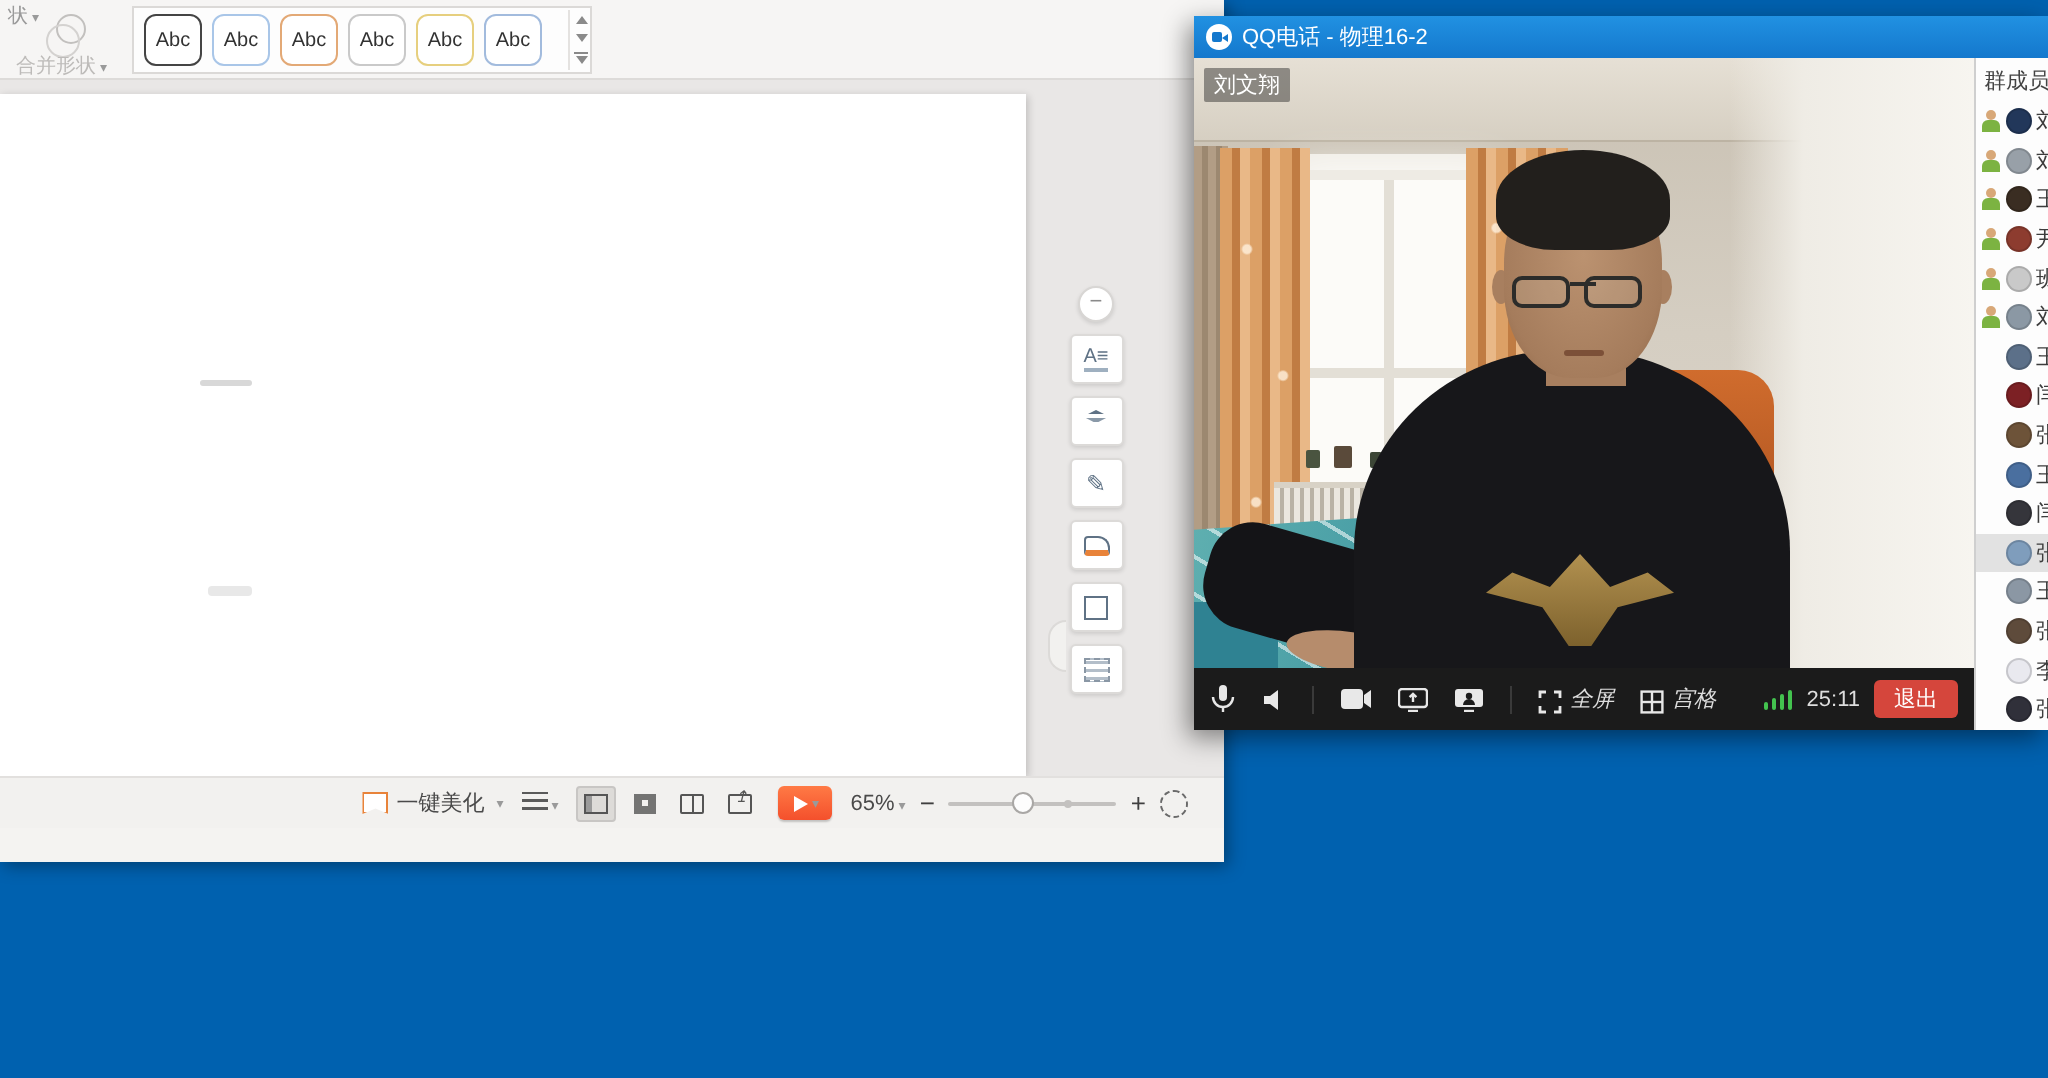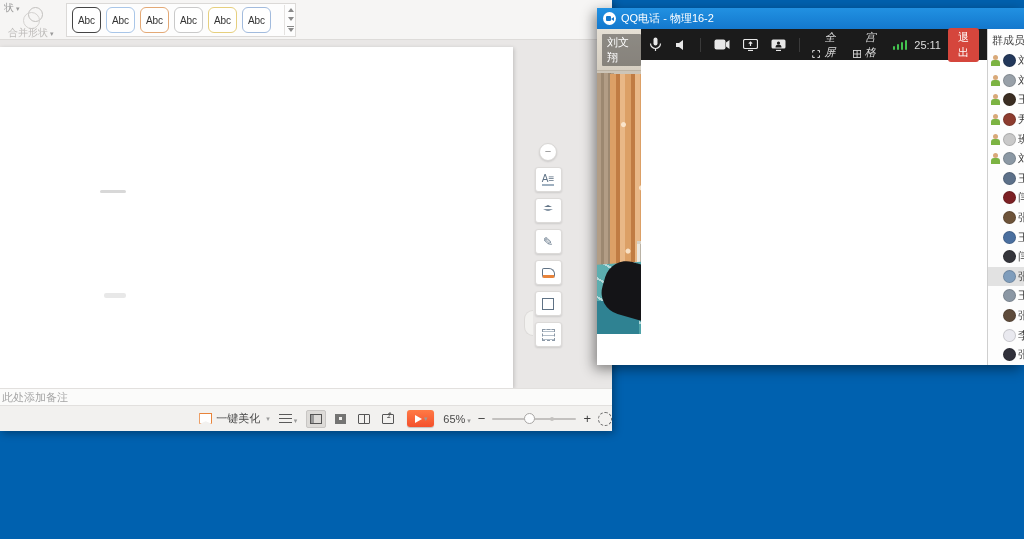--- a/index.html
+++ b/index.html
@@ -55,21 +55,21 @@
   .ft-min { width:18px; height:18px; border-radius:50%; background:#fff; border:1px solid #d8d6d4; color:#8a8a8a; font-size:11px; line-height:15px; text-align:center; box-shadow:0 1px 2px rgba(0,0,0,.12); }
   .ft-btn { width:27px; height:25px; border-radius:3px; background:#fff; border:1px solid #dcdad8; box-shadow:0 1px 2px rgba(0,0,0,.12); display:flex; align-items:center; justify-content:center; font-size:12px; color:#5f7285; }
   .ft-glyph-layers { width:13px; height:11px; background:linear-gradient(#5f7285 0 2px, transparent 2px 4px, #8a99a8 4px 6px, transparent 6px 8px, #b3bec9 8px 10px, transparent 10px); clip-path:polygon(50% 0,100% 30%,50% 60%,0 30%); padding-bottom:4px; border-bottom:3px solid #9fb0c0; }
   .ft-glyph-shape { width:13px; height:10px; border:1.5px solid #5f7285; border-radius:2px 6px 2px 2px; border-bottom:3px solid #e8833a; }
   .ft-glyph-square { width:12px; height:12px; border:1.5px solid #5f7285; }
   .ft-glyph-grid { width:13px; height:12px; border:1px dashed #8a97a5; background:repeating-linear-gradient(0deg,#b3bec9 0 1.5px,transparent 1.5px 4px); }
   .panel-handle { position:absolute; left:524px; top:270px; width:9px; height:26px; border-radius:9px 0 0 9px; background:#f2f1ef; border:1px solid #dcdad8; border-right:none; }
 
   
   .notes-bar { position:relative; height:17px; background:#fbfbfa; border-top:1px solid #e2e0de; font-size:11px; color:#a4a4a4; line-height:16px; padding-left:2px; overflow:hidden; }
-  .status-bar { position:relative; height:26px; background:#f2f1ef; border-top:1px solid #e2e0de; display:flex; align-items:center; justify-content:flex-end; gap:9px; padding-right:0; font-size:11px; color:#4a4a4a; }
+  .status-bar { position:relative; height:26px; background:#f2f1ef; border-top:1px solid #e2e0de; display:flex; align-items:center; justify-content:flex-end; gap:9px; padding-right:18px; font-size:11px; color:#4a4a4a; }
   .sb-beautify { display:flex; align-items:center; gap:4px; }
   .sb-beautify-ic { width:13px; height:11px; background:#fff; border:1.5px solid #e8833a; clip-path:polygon(0 0,100% 0,100% 100%,50% 75%,0 100%); }
   .sb-noteic { width:13px; height:9px; background:repeating-linear-gradient(0deg,#5a5a5a 0 1.5px,transparent 1.5px 4px); }
   .sb-views { display:flex; gap:4px; align-items:center; }
   .sb-view { width:20px; height:18px; display:flex; align-items:center; justify-content:center; border-radius:2px; }
   .sb-view.active { background:#dddbd8; border:1px solid #c8c6c4; }
   .vw-normal { width:12px; height:10px; border:1.2px solid #555; background:linear-gradient(90deg,#9a9a9a 3px,transparent 3px); }
   .vw-grid { width:11px; height:10px; background:repeating-linear-gradient(90deg,#555 0 4px,transparent 4px 7px), repeating-linear-gradient(0deg,#555 0 4px,transparent 4px 7px); opacity:.8; }
   .vw-book { width:12px; height:10px; border:1.2px solid #555; border-radius:1px; background:linear-gradient(90deg,transparent 5px,#555 5px 6px,transparent 6px); }
   .vw-share { width:12px; height:10px; border:1.2px solid #555; border-radius:1px; position:relative; }
@@ -86,21 +86,21 @@
   
   .qq-window { position:absolute; left:597px; top:8px; width:427px; height:357px; box-shadow:-3px 4px 12px rgba(0,0,0,.45); background:#fff; }
   .qq-titlebar { height:21px; background:linear-gradient(#2191e2,#1478cd); display:flex; align-items:center; padding-left:6px; gap:5px; }
   .qq-cam-ic { width:13px; height:13px; border-radius:50%; background:#fff; position:relative; }
   .qq-cam-ic::before { content:""; position:absolute; left:3px; top:4px; width:5px; height:5px; border-radius:1px; background:#1478cd; }
   .qq-cam-ic::after { content:""; position:absolute; left:8px; top:4.5px; width:0; height:0; border-right:3px solid #1478cd; border-top:2px solid transparent; border-bottom:2px solid transparent; }
   .qq-title { color:#fff; font-size:11px; }
   .qq-body { display:flex; height:336px; }
 
   
-  .video-col { width:390px; display:flex; flex-direction:row; }
+  .video-col { width:390px; display:flex; flex-direction:column; }
   .scene { position:relative; width:390px; height:305px; overflow:hidden; background:#d4cdc1; }
   .abs { position:absolute; }
   .v-wall { inset:0; background:linear-gradient(180deg,#c9c1b3 0%,#d5cec2 45%,#ddd7cd 100%); }
   .v-ceiling { left:0; top:0; right:0; height:42px; background:linear-gradient(#e6e0d5,#d6cfc2); border-bottom:1px solid #bcb3a3; }
   .v-bright { left:268px; top:0; bottom:0; width:122px; background:linear-gradient(90deg, rgba(243,241,235,0) 0%, #efece5 30%, #f7f5f0 100%); }
   .v-curtain-far { left:0; top:44px; width:17px; height:252px; background:repeating-linear-gradient(90deg,#b29d85 0 4px,#9c8870 4px 7px); }
   .v-win-rail { left:42px; top:48px; width:116px; height:9px; background:#f0ede6; }
   .v-window { left:50px; top:56px; width:100px; height:172px; background:#fcfbf8; border:5px solid #eeebe4; box-shadow:0 0 20px rgba(255,255,254,.9); }
   .v-window::before { content:""; position:absolute; left:44%; top:0; width:5px; height:100%; background:#e3dfd6; }
   .v-window::after { content:""; position:absolute; left:0; top:58%; width:100%; height:5px; background:#e3dfd6; }
@@ -213,23 +213,20 @@
         </div>
       <div class="ft-btn">
           <span class="ft-glyph-square"></span>
         </div>
       <div class="ft-btn">
           <span class="ft-glyph-grid"></span>
         </div>
     </div>
   </div>
 
-  <div class="notes-bar">
-    <span>此处添加备注</span>
-  </div>
 
   <div class="status-bar">
     <span class="sb-beautify drop">
       <i class="sb-beautify-ic"></i>
       <span>一键美化</span>
     </span>
     <span class="drop"><i class="sb-noteic" style="display:inline-block;"></i></span>
     <span class="sb-views">
       <span class="sb-view active">
           <i class="vw-normal"></i>

